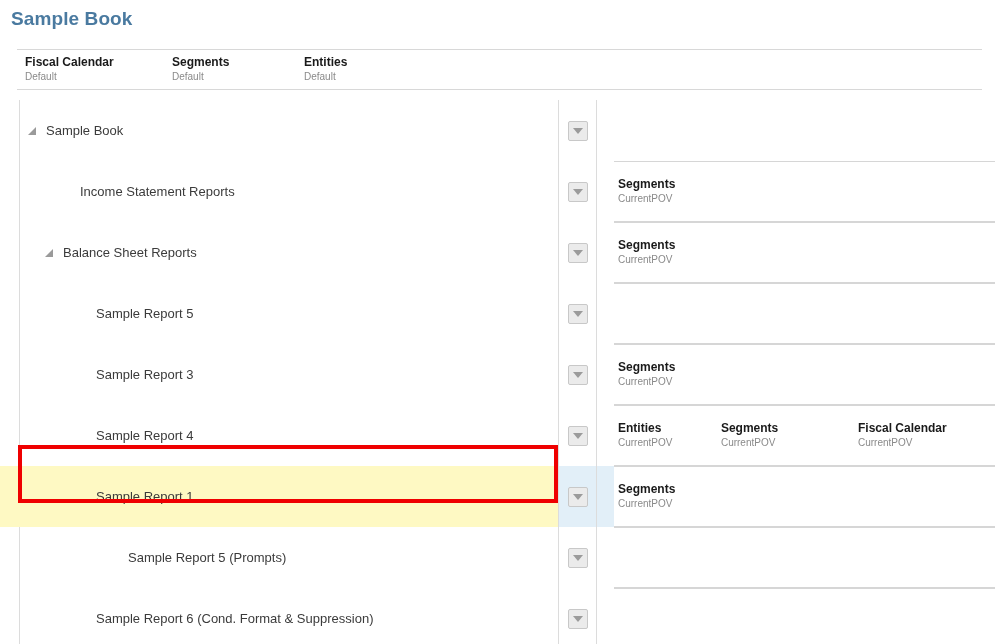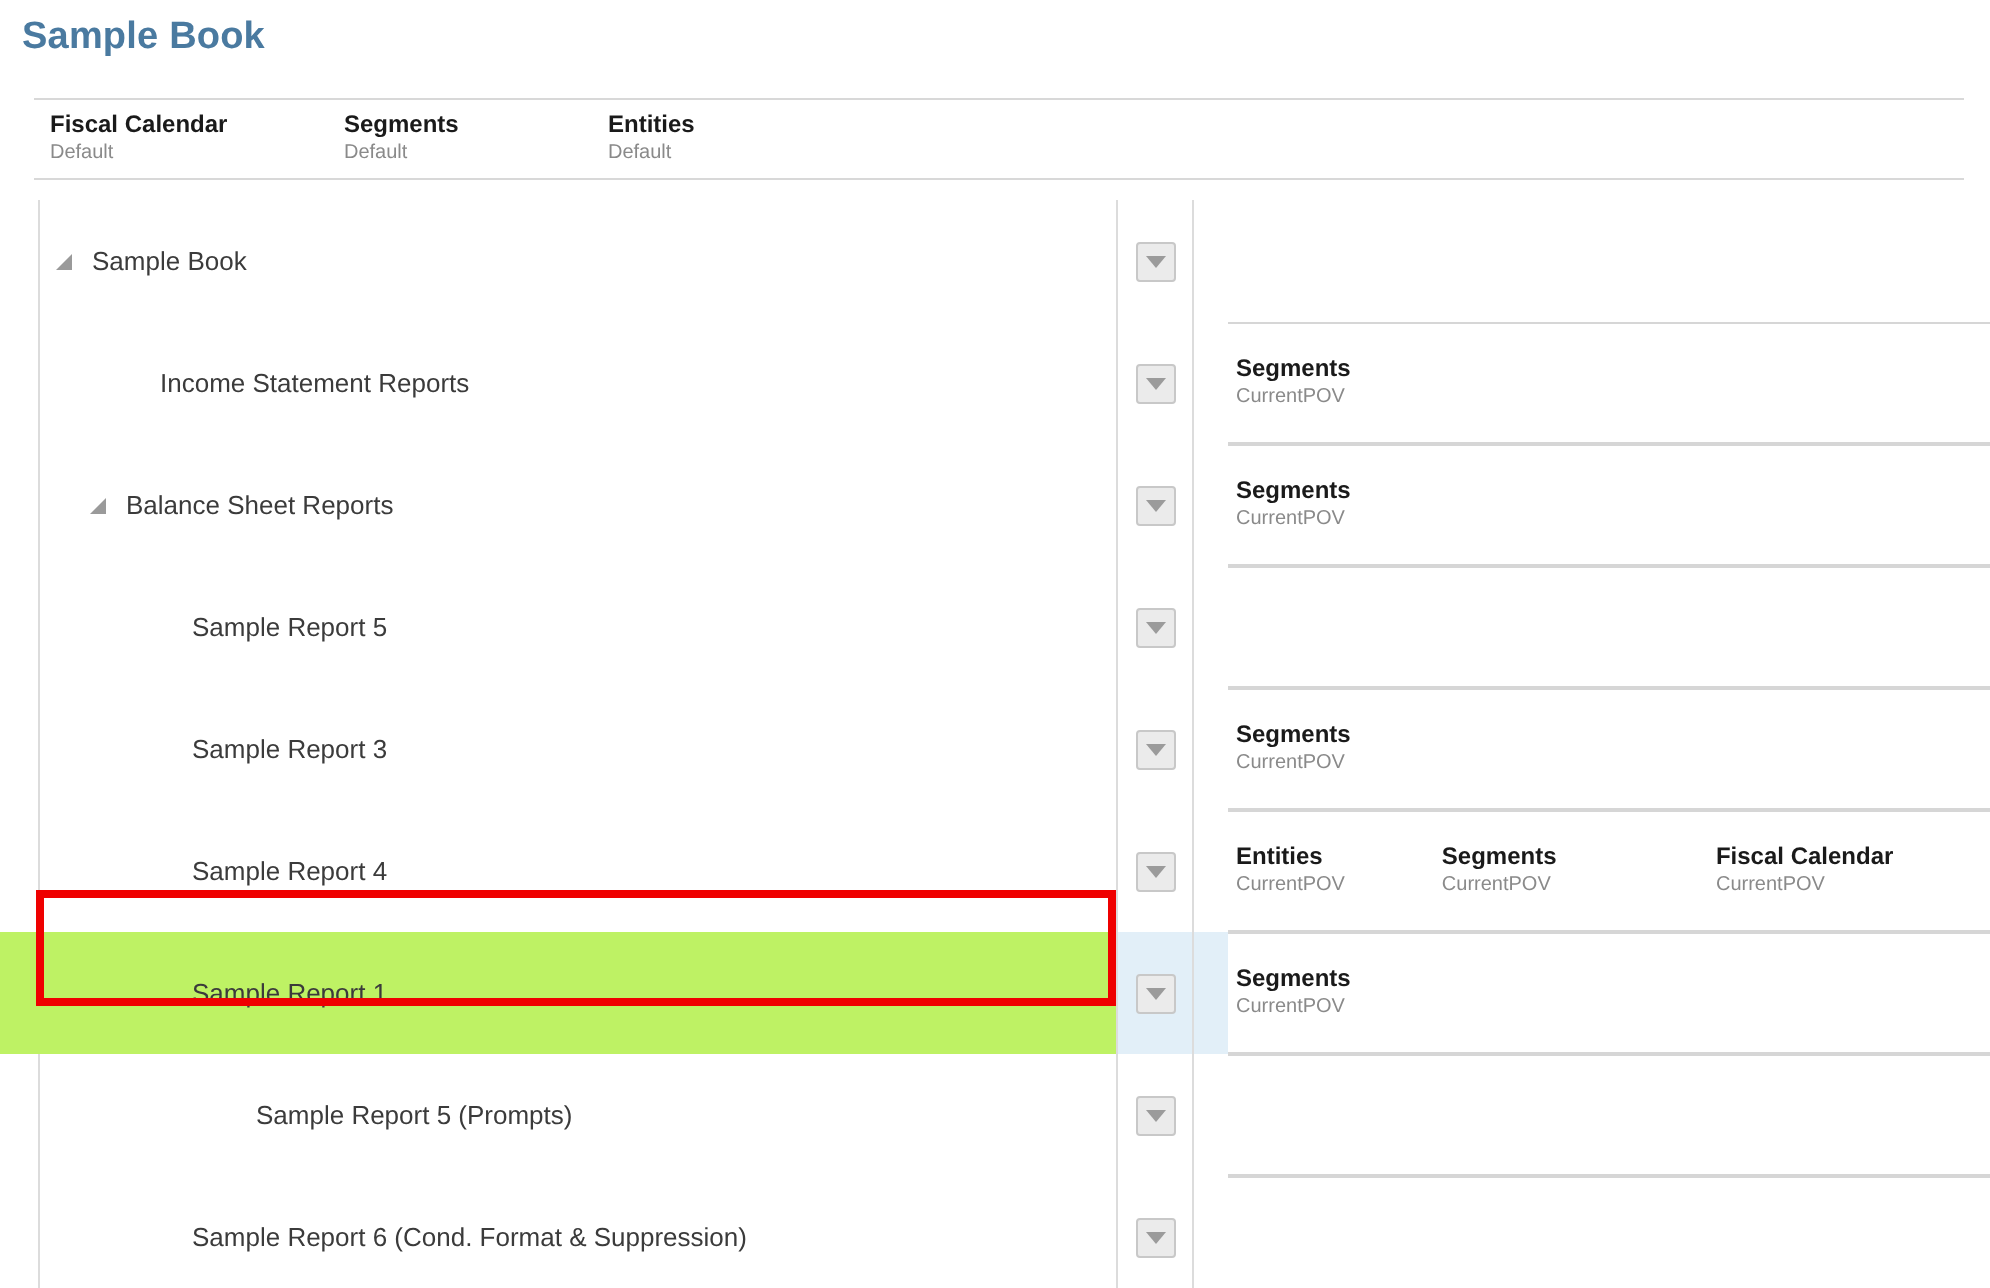--- a/index.html
+++ b/index.html
@@ -81,21 +81,21 @@
     background: #dcdcdc;
   }
   .tree-row {
     height: 61px;
     display: flex;
     align-items: center;
     box-sizing: border-box;
     position: relative;
   }
   .tree-row.selected {
-    background: #bef264;
+    background: #fef9c3;
   }
   .tree-row-inner {
     display: flex;
     align-items: center;
     width: 100%;
   }
   .twisty {
     width: 10px;
     height: 10px;
     flex: 0 0 10px;

